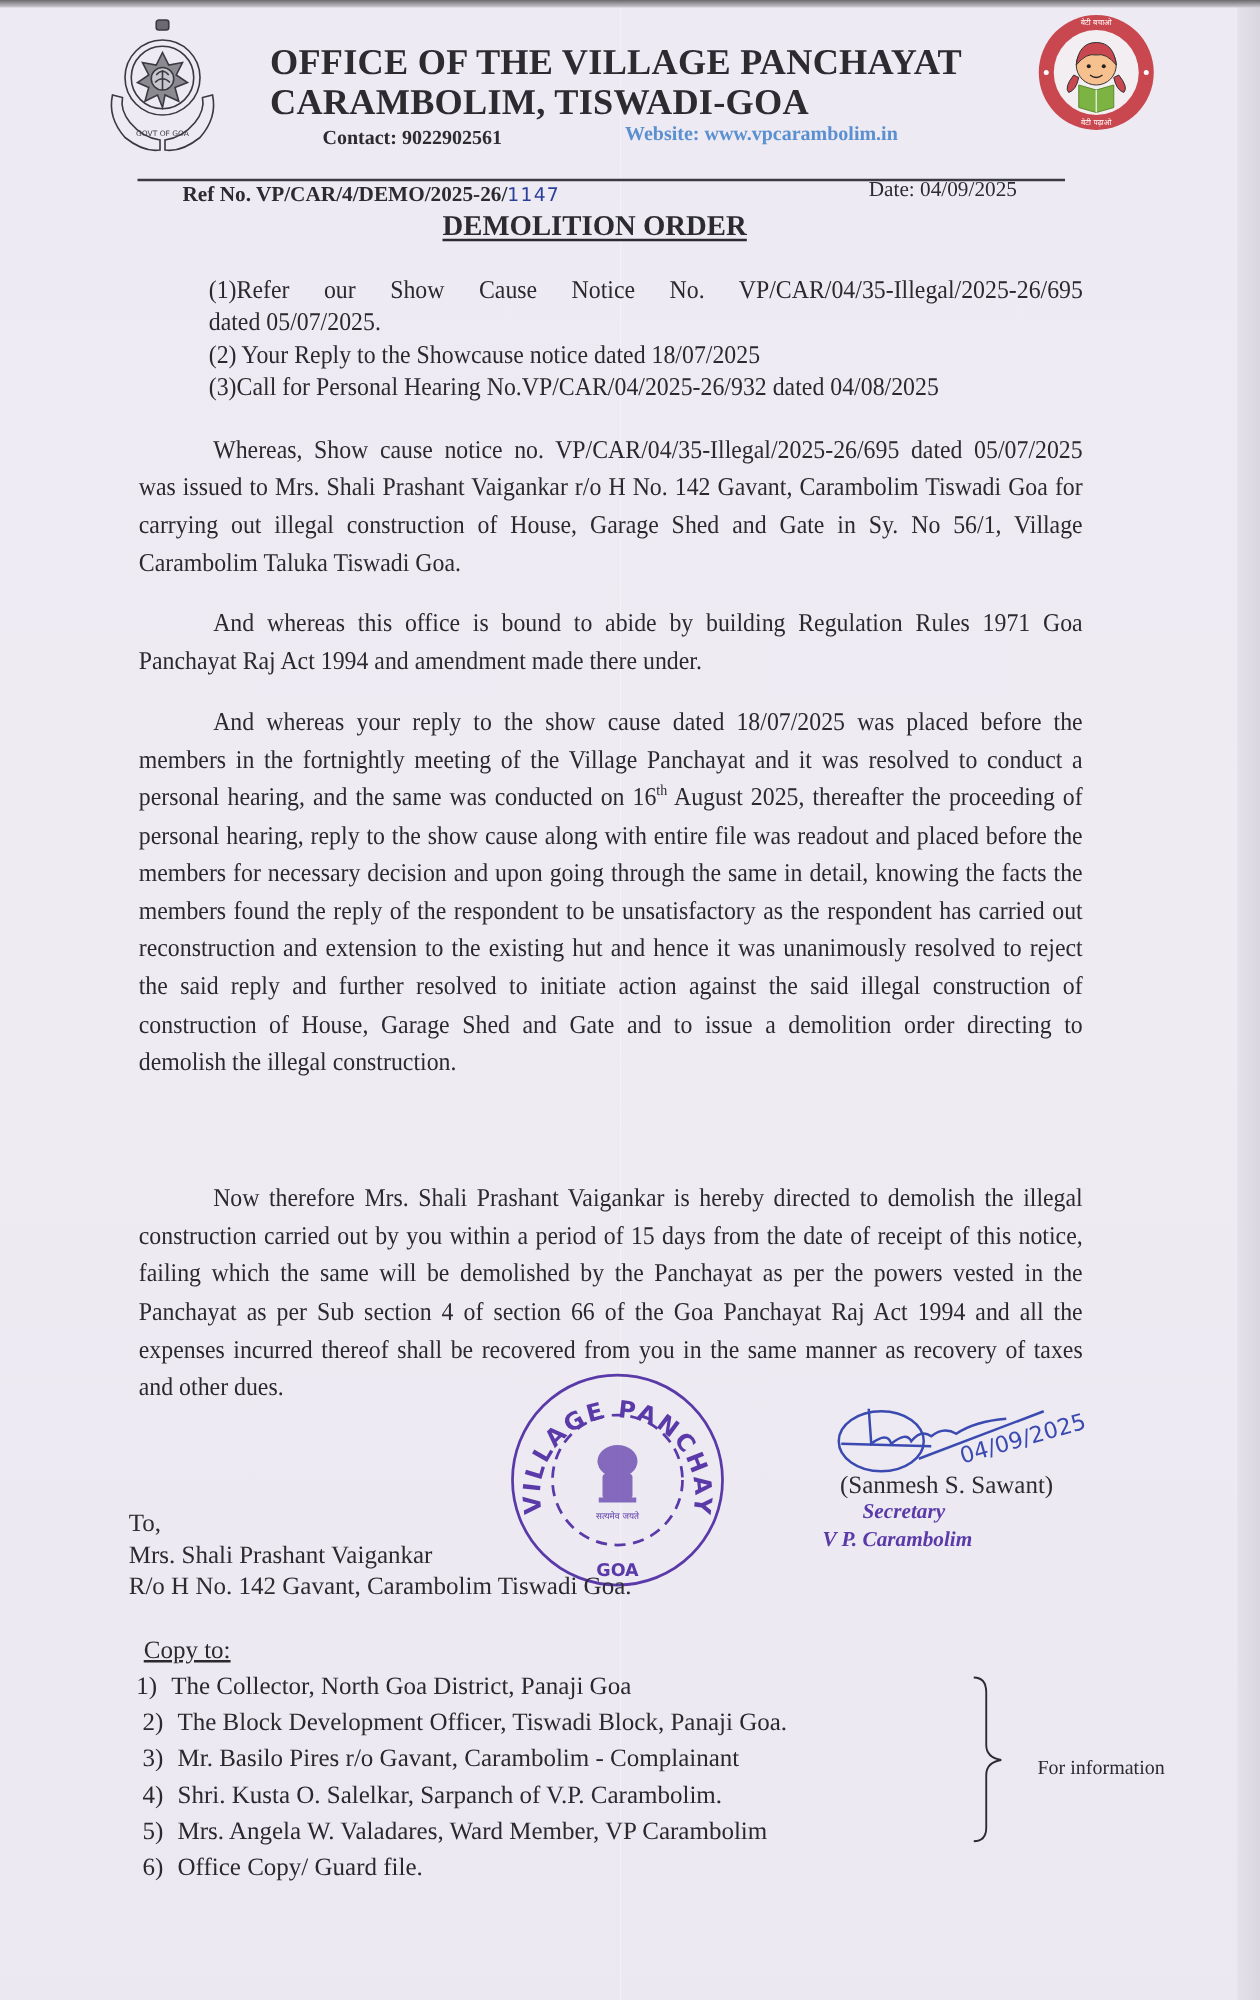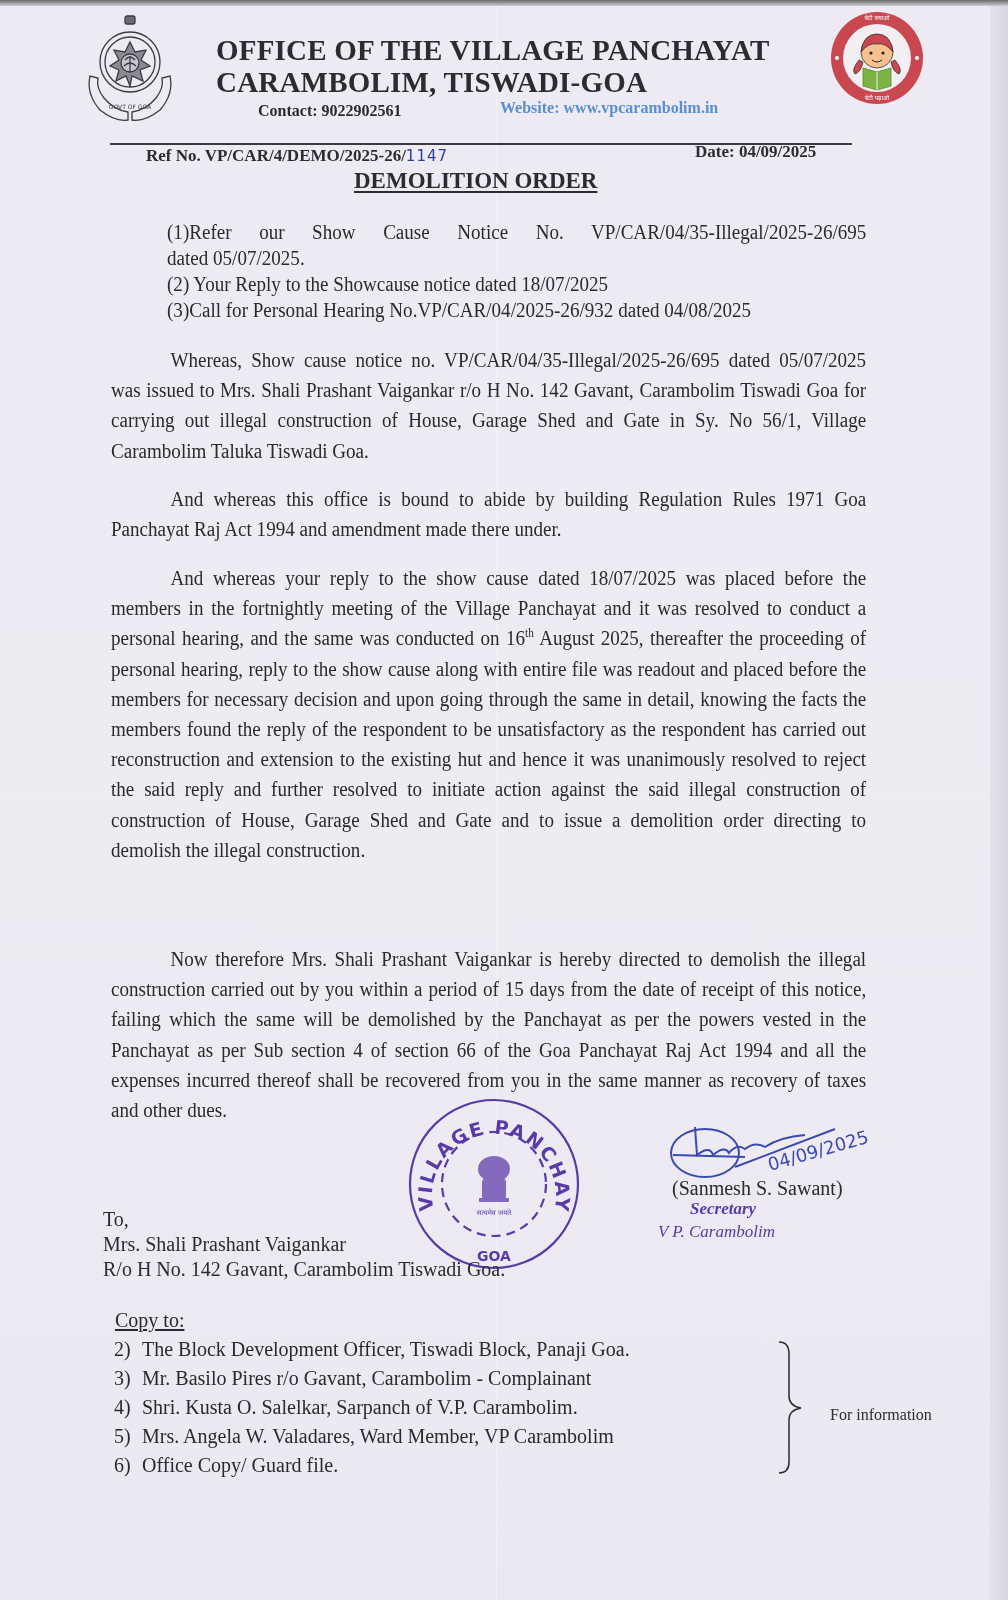--- a/index.html
+++ b/index.html
@@ -94,21 +94,21 @@
       font-family: "DejaVu Sans", sans-serif;
       font-weight: normal;
       font-size: 15px;
       color: #2a3f9a;
       letter-spacing: 1px;
     }
     .date {
       position: absolute;
       left: 695px; top: 142px;
       font-size: 17px;
-      font-weight: bold;
+      font-weight: normal;
       color: #2b2b30;
     }
     .doc-title {
       position: absolute;
       left: 354px; top: 168px;
       font-size: 23px;
       font-weight: bold;
       text-decoration: underline;
       text-underline-offset: 3px;
       color: #2b2b30;
@@ -171,21 +171,21 @@
       font-size: 17px;
       font-style: italic;
       font-weight: bold;
       color: #5a3aa8;
     }
     .vp-stamp {
       position: absolute;
       left: 658px; top: 1222px;
       font-size: 17px;
       font-style: italic;
-      font-weight: normal;
+      font-weight: bold;
       color: #5a3aa8;
     }
 
     
     .addressee {
       position: absolute;
       left: 103px; top: 1207px;
       font-size: 20px;
       line-height: 25px;
       color: #2b2b30;
@@ -321,20 +321,21 @@
 <div class="vp-stamp">V P. Carambolim</div>
 
 <div class="addressee">
   <div>To,</div>
   <div>Mrs. Shali Prashant Vaigankar</div>
   <div>R/o H No. 142 Gavant, Carambolim Tiswadi Goa.</div>
 </div>
 
 <div class="copy-to-label">Copy to:</div>
 <div class="copy-list">
+  <div class="row"><span class="num">1)</span><span>The Collector, North Goa District, Panaji Goa</span></div>
   <div class="row indent-sm"><span class="num">2)</span><span>The Block Development Officer, Tiswadi Block, Panaji Goa.</span></div>
   <div class="row indent-sm"><span class="num">3)</span><span>Mr. Basilo Pires r/o Gavant, Carambolim  - Complainant</span></div>
   <div class="row indent-sm"><span class="num">4)</span><span>Shri. Kusta O. Salelkar, Sarpanch of V.P. Carambolim.</span></div>
   <div class="row indent-sm"><span class="num">5)</span><span>Mrs. Angela W. Valadares, Ward Member, VP Carambolim</span></div>
   <div class="row indent-sm"><span class="num">6)</span><span>Office Copy/ Guard file.</span></div>
 </div>
 
 <svg class="brace" viewBox="0 0 40 135">
   <path d="M4,2 Q14,2 14,14 L14,56 Q14,66 26,68 Q14,70 14,80 L14,122 Q14,133 4,133" fill="none" stroke="#2b2b30" stroke-width="1.5"></path>
 </svg>

